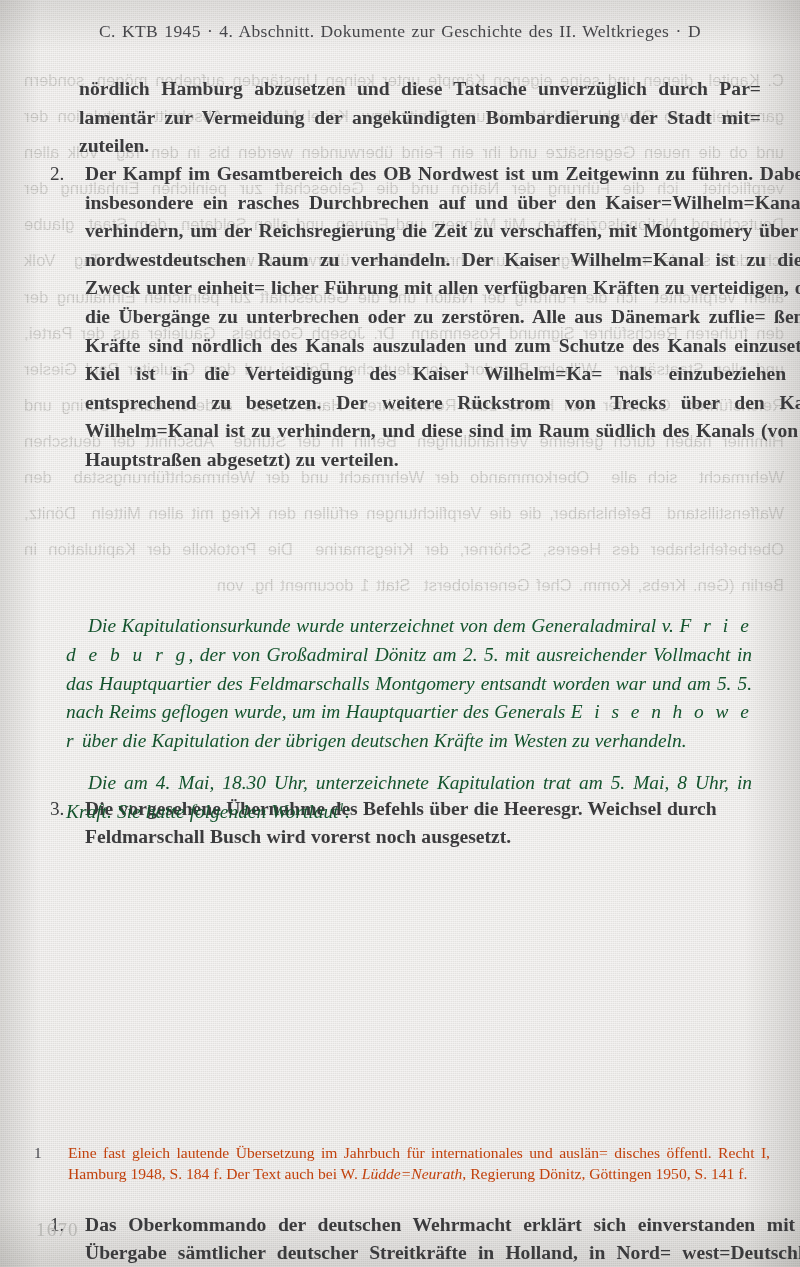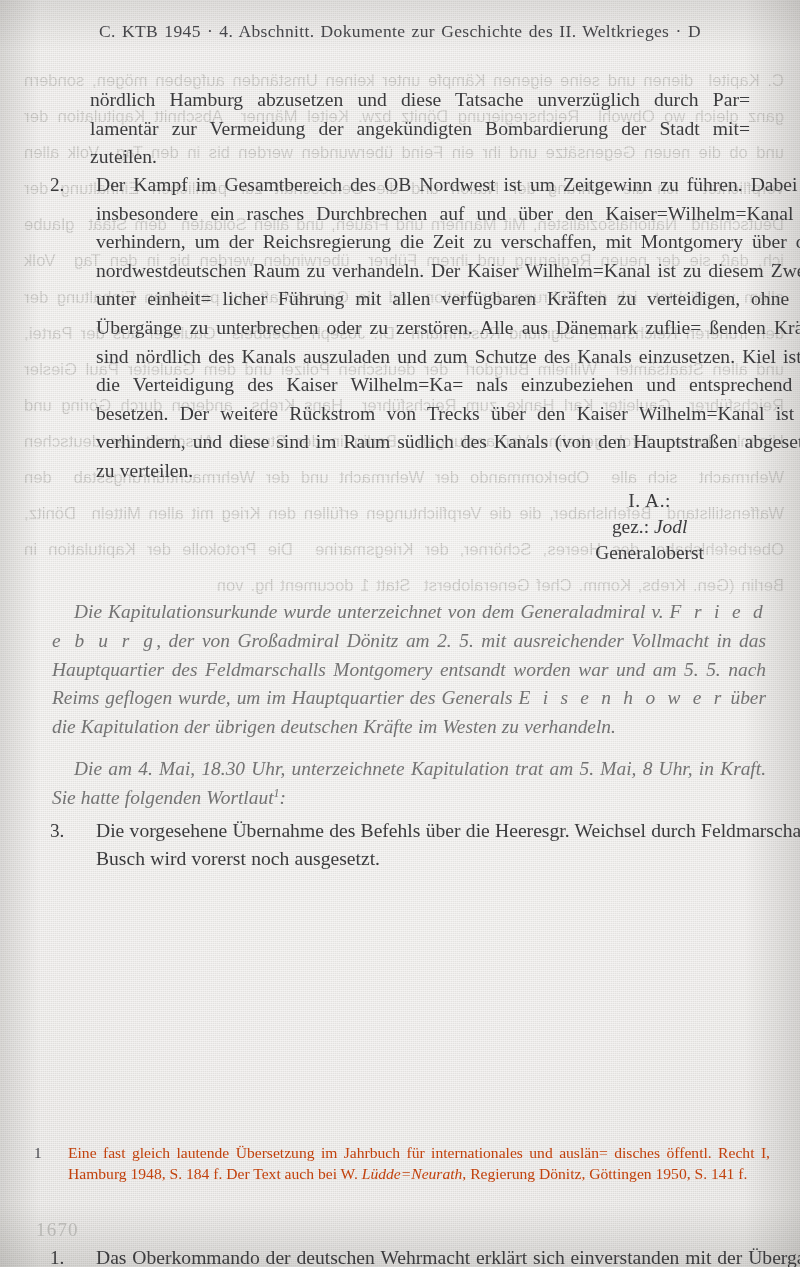--- a/index.html
+++ b/index.html
@@ -60,51 +60,52 @@
     text-align:center;
     font-size:17.5px;
     letter-spacing:.35px;
     color:#46464a;
     word-spacing:1.5px;
   }
 
   .block{position:absolute;left:0;right:0;}
 
   p.body{
-    margin:16px;
+    margin:5px;
     font-size:19.6px;
     line-height:28.6px;
     text-align:justify;
     text-justify:inter-word;
     color:#3b3b3d;
     word-spacing:.4px;
+    font-weight:bold;
   }
   p.body.last{text-align:left;}
 
   
   .li{position:relative;padding-left:40px;}
   .li .num{
     position:absolute;left:10px;top:0;
     font-size:19.2px;line-height:28.6px;color:#3b3b3d;
   }
 
   
   .sig{position:absolute;right:96px;text-align:center;line-height:26px;}
   .sig div{font-size:19.4px;color:#3b3b3d;white-space:nowrap;}
   .sig .ia{letter-spacing:.6px;}
   .sig em{font-style:italic;}
 
   
   p.ital{
-    margin:0;
+    margin:14px;
     font-style:italic;
     font-size:19.4px;
     line-height:28.8px;
     text-align:justify;
-    color:#737373;
+    color:#14532d;
     word-spacing:.3px;
   }
   .sp{letter-spacing:3.2px;}
 
   
   .fn{position:absolute;left:34px;right:30px;}
   .fn p{
     margin:0;
     font-size:15.6px;
     line-height:21.4px;
@@ -147,25 +148,20 @@
   <div class="block li" style="top:155px;left:40px;right:34px;">
     <span class="num">2.</span>
     <p class="body">Der Kampf im Gesamtbereich des OB Nordwest ist um Zeitgewinn zu führen. Dabei ist insbesondere ein rasches Durchbrechen auf und über den Kaiser=Wilhelm=Kanal zu verhindern, um der Reichsregierung die Zeit zu verschaffen, mit Montgomery über den nordwestdeutschen Raum zu verhandeln. Der Kaiser Wilhelm=Kanal ist zu diesem Zweck unter einheit= licher Führung mit allen verfügbaren Kräften zu verteidigen, ohne die Übergänge zu unterbrechen oder zu zerstören. Alle aus Dänemark zuflie= ßenden Kräfte sind nördlich des Kanals auszuladen und zum Schutze des Kanals einzusetzen. Kiel ist in die Verteidigung des Kaiser Wilhelm=Ka= nals einzubeziehen und entsprechend zu besetzen. Der weitere Rückstrom von Trecks über den Kaiser Wilhelm=Kanal ist zu verhindern, und diese sind im Raum südlich des Kanals (von den Hauptstraßen abgesetzt) zu verteilen.</p>
   </div>
 
   <div class="block li" style="top:470px;left:40px;right:34px;">
     <span class="num">3.</span>
     <p class="body last">Die vorgesehene Übernahme des Befehls über die Heeresgr. Weichsel durch Feldmarschall Busch wird vorerst noch ausgesetzt.</p>
   </div>
 
-  <div class="sig" style="top:488px;">
-    <div class="ia">I. A.:</div>
-    <div><span>gez.: </span><em>Jodl</em></div>
-    <div>Generaloberst</div>
-  </div>
 
   <div class="block" style="top:598px;left:52px;right:34px;">
     <p class="ital"><span style="padding-left:22px;display:inline-block;"></span><span>Die Kapitulationsurkunde wurde unterzeichnet von dem Generaladmiral v. </span><span class="sp">F r i e d e b u r g</span><span>, der von Großadmiral Dönitz am 2. 5. mit ausreichender Vollmacht in das Hauptquartier des Feldmarschalls Montgomery entsandt worden war und am 5. 5. nach Reims geflogen wurde, um im Hauptquartier des Generals </span><span class="sp">E i s e n h o w e r</span><span> über die Kapitulation der übrigen deutschen Kräfte im Westen zu verhandeln.</span></p>
   </div>
 
   <div class="block" style="top:755px;left:52px;right:34px;">
     <p class="ital"><span style="padding-left:22px;display:inline-block;"></span><span>Die am 4. Mai, 18.30 Uhr, unterzeichnete Kapitulation trat am 5. Mai, 8 Uhr, in Kraft. Sie hatte folgenden Wortlaut</span><sup>1</sup><span>:</span></p>
   </div>
 
   <div class="block li" style="top:824px;left:40px;right:34px;">

